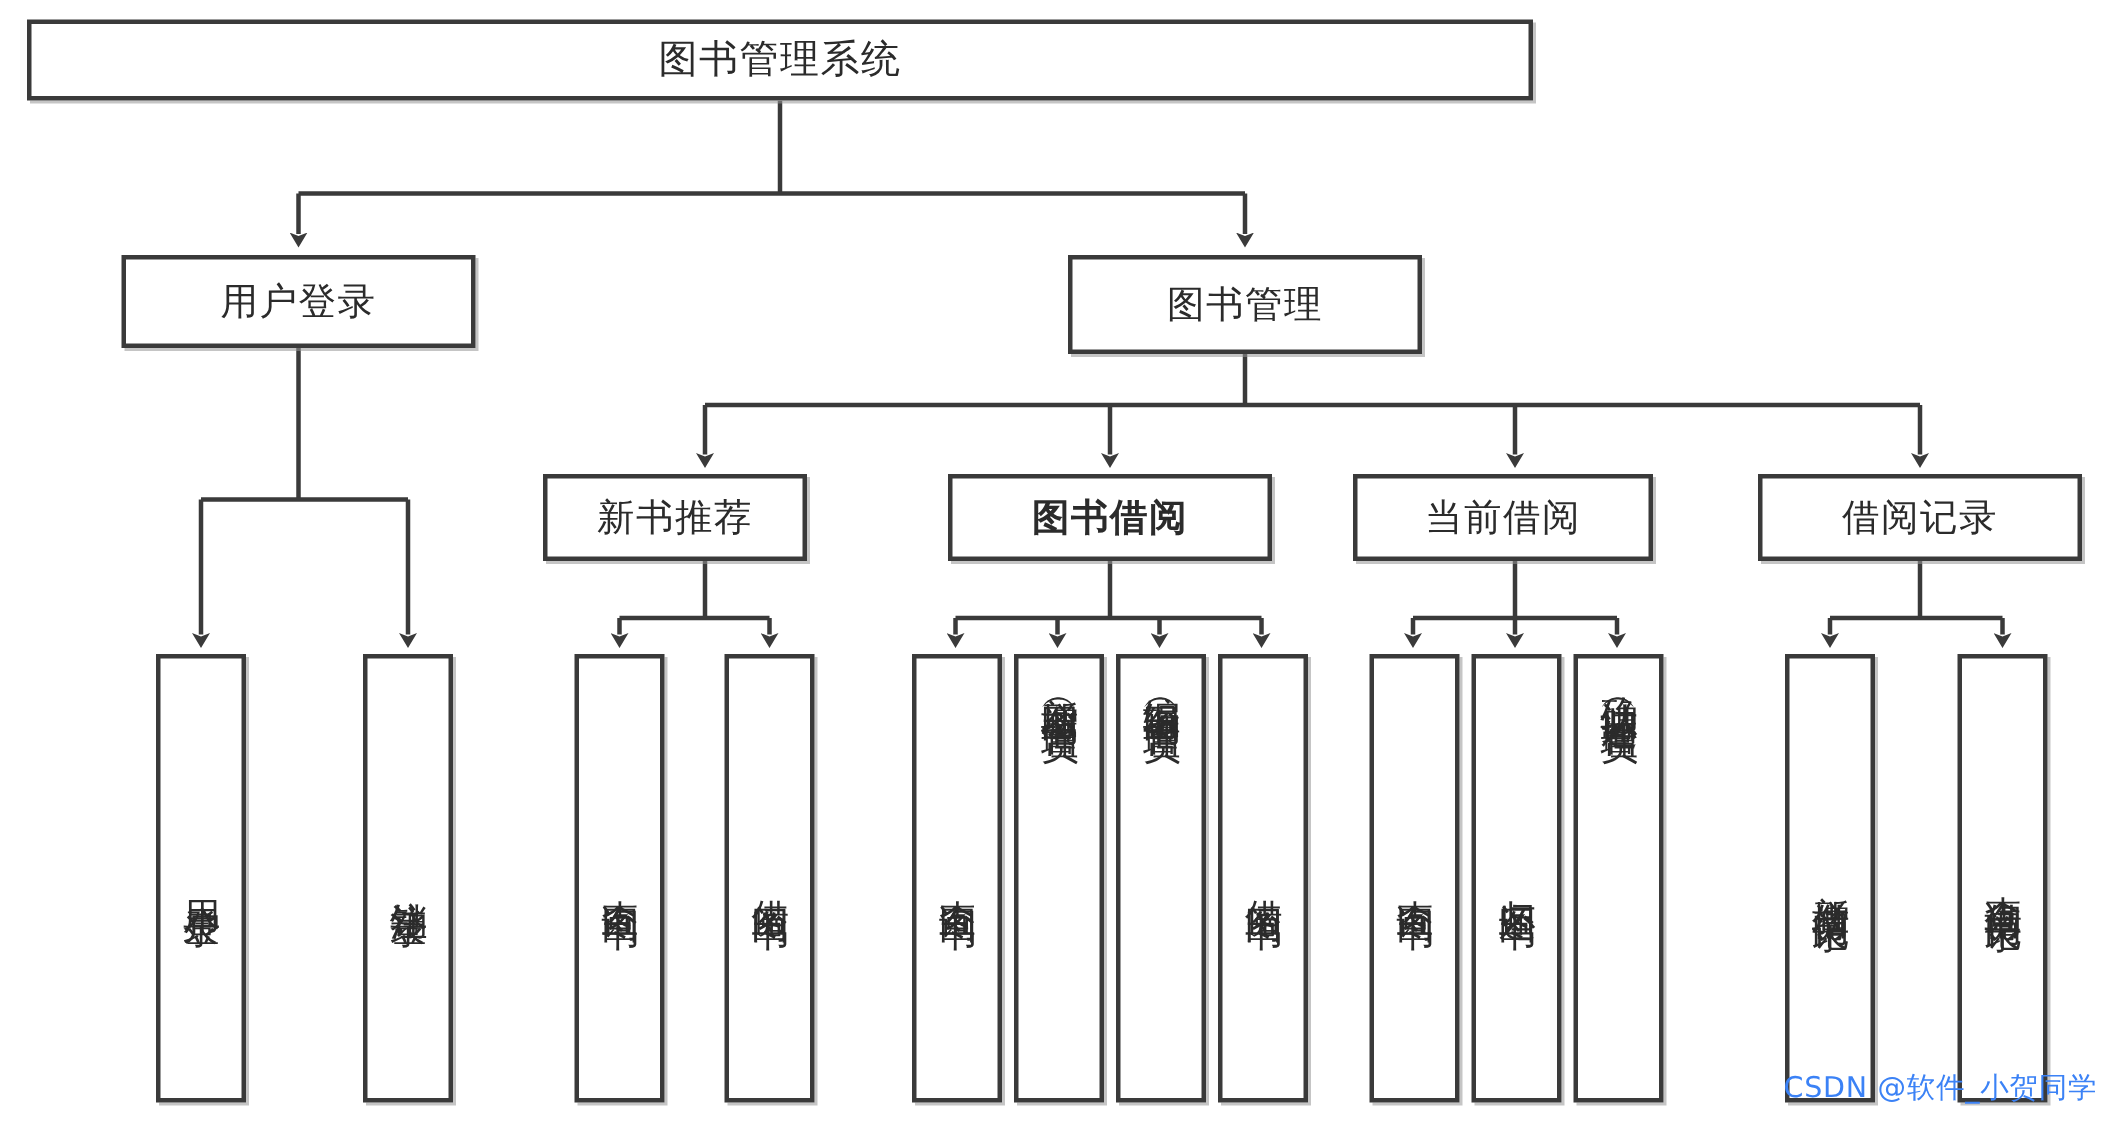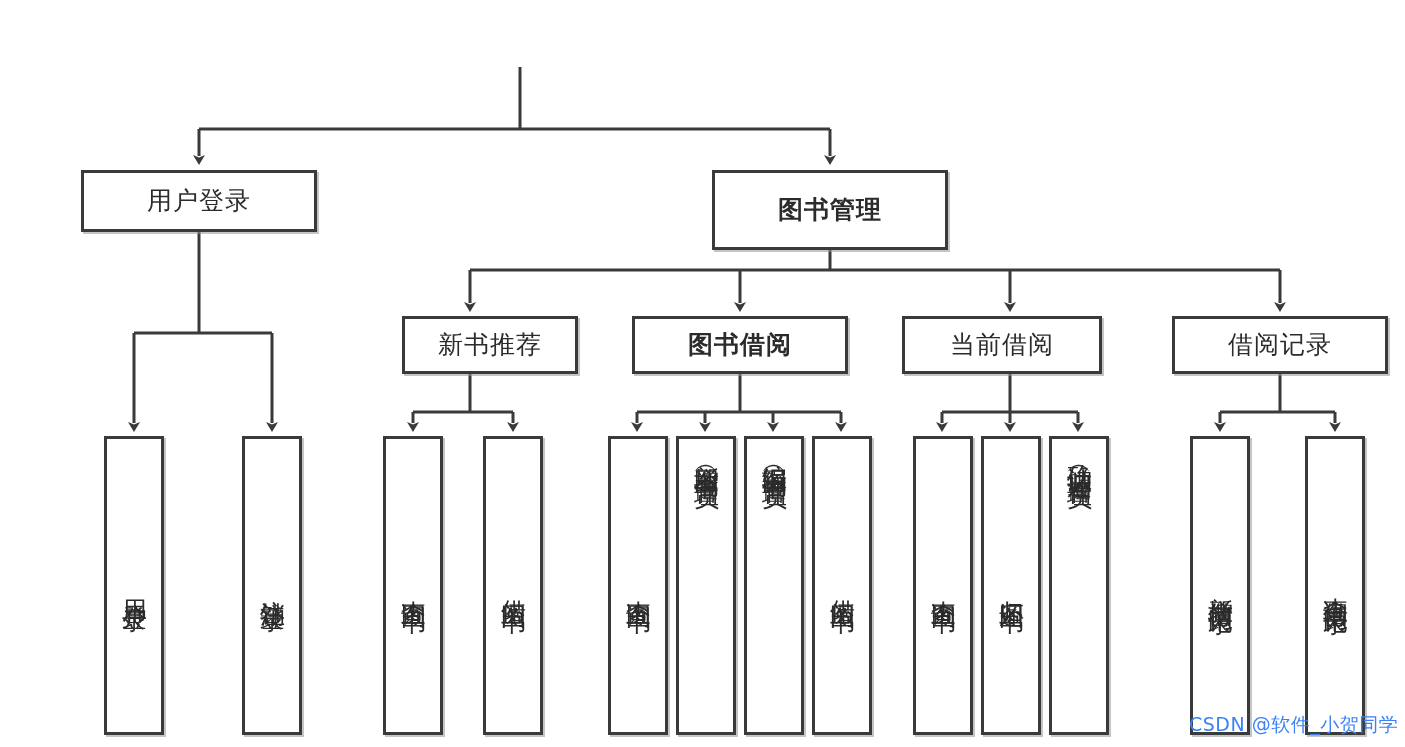--- a/index.html
+++ b/index.html
@@ -131,29 +131,32 @@
       <path d="M1010,412 L1010,423" marker-end="url(#arrow)"></path>
       <path d="M1078,412 L1078,423" marker-end="url(#arrow)"></path>
 
       <path d="M1280,374 L1280,412"></path>
       <path d="M1220,412 L1335,412"></path>
       <path d="M1220,412 L1220,423" marker-end="url(#arrow)"></path>
       <path d="M1335,412 L1335,423" marker-end="url(#arrow)"></path>
     </g>
   </svg>
 
+  <div class="node h root" style="left:18px; top:13px; width:1004px; height:54px;">
+    <span class="label">图书管理系统</span>
+  </div>
 
   <div class="node h" style="left:81px; top:170px; width:236px; height:62px;">
     <span class="label">用户登录</span>
   </div>
-  <div class="node h" style="left:712px; top:170px; width:236px; height:80px;font-weight:bold;">
+  <div class="node h" style="left:712px; top:170px; width:236px; height:66px;">
     <span class="label">图书管理</span>
   </div>
 
-  <div class="node h" style="left:362px; top:316px; width:176px; height:58px;margin-left:40px;">
+  <div class="node h" style="left:362px; top:316px; width:176px; height:58px;">
     <span class="label">新书推荐</span>
   </div>
   <div class="node h" style="left:632px; top:316px; width:216px; height:58px;font-weight:bold;">
     <span class="label">图书借阅</span>
   </div>
   <div class="node h" style="left:902px; top:316px; width:200px; height:58px;">
     <span class="label">当前借阅</span>
   </div>
   <div class="node h" style="left:1172px; top:316px; width:216px; height:58px;justify-content:center;">
     <span class="label">借阅记录</span>

